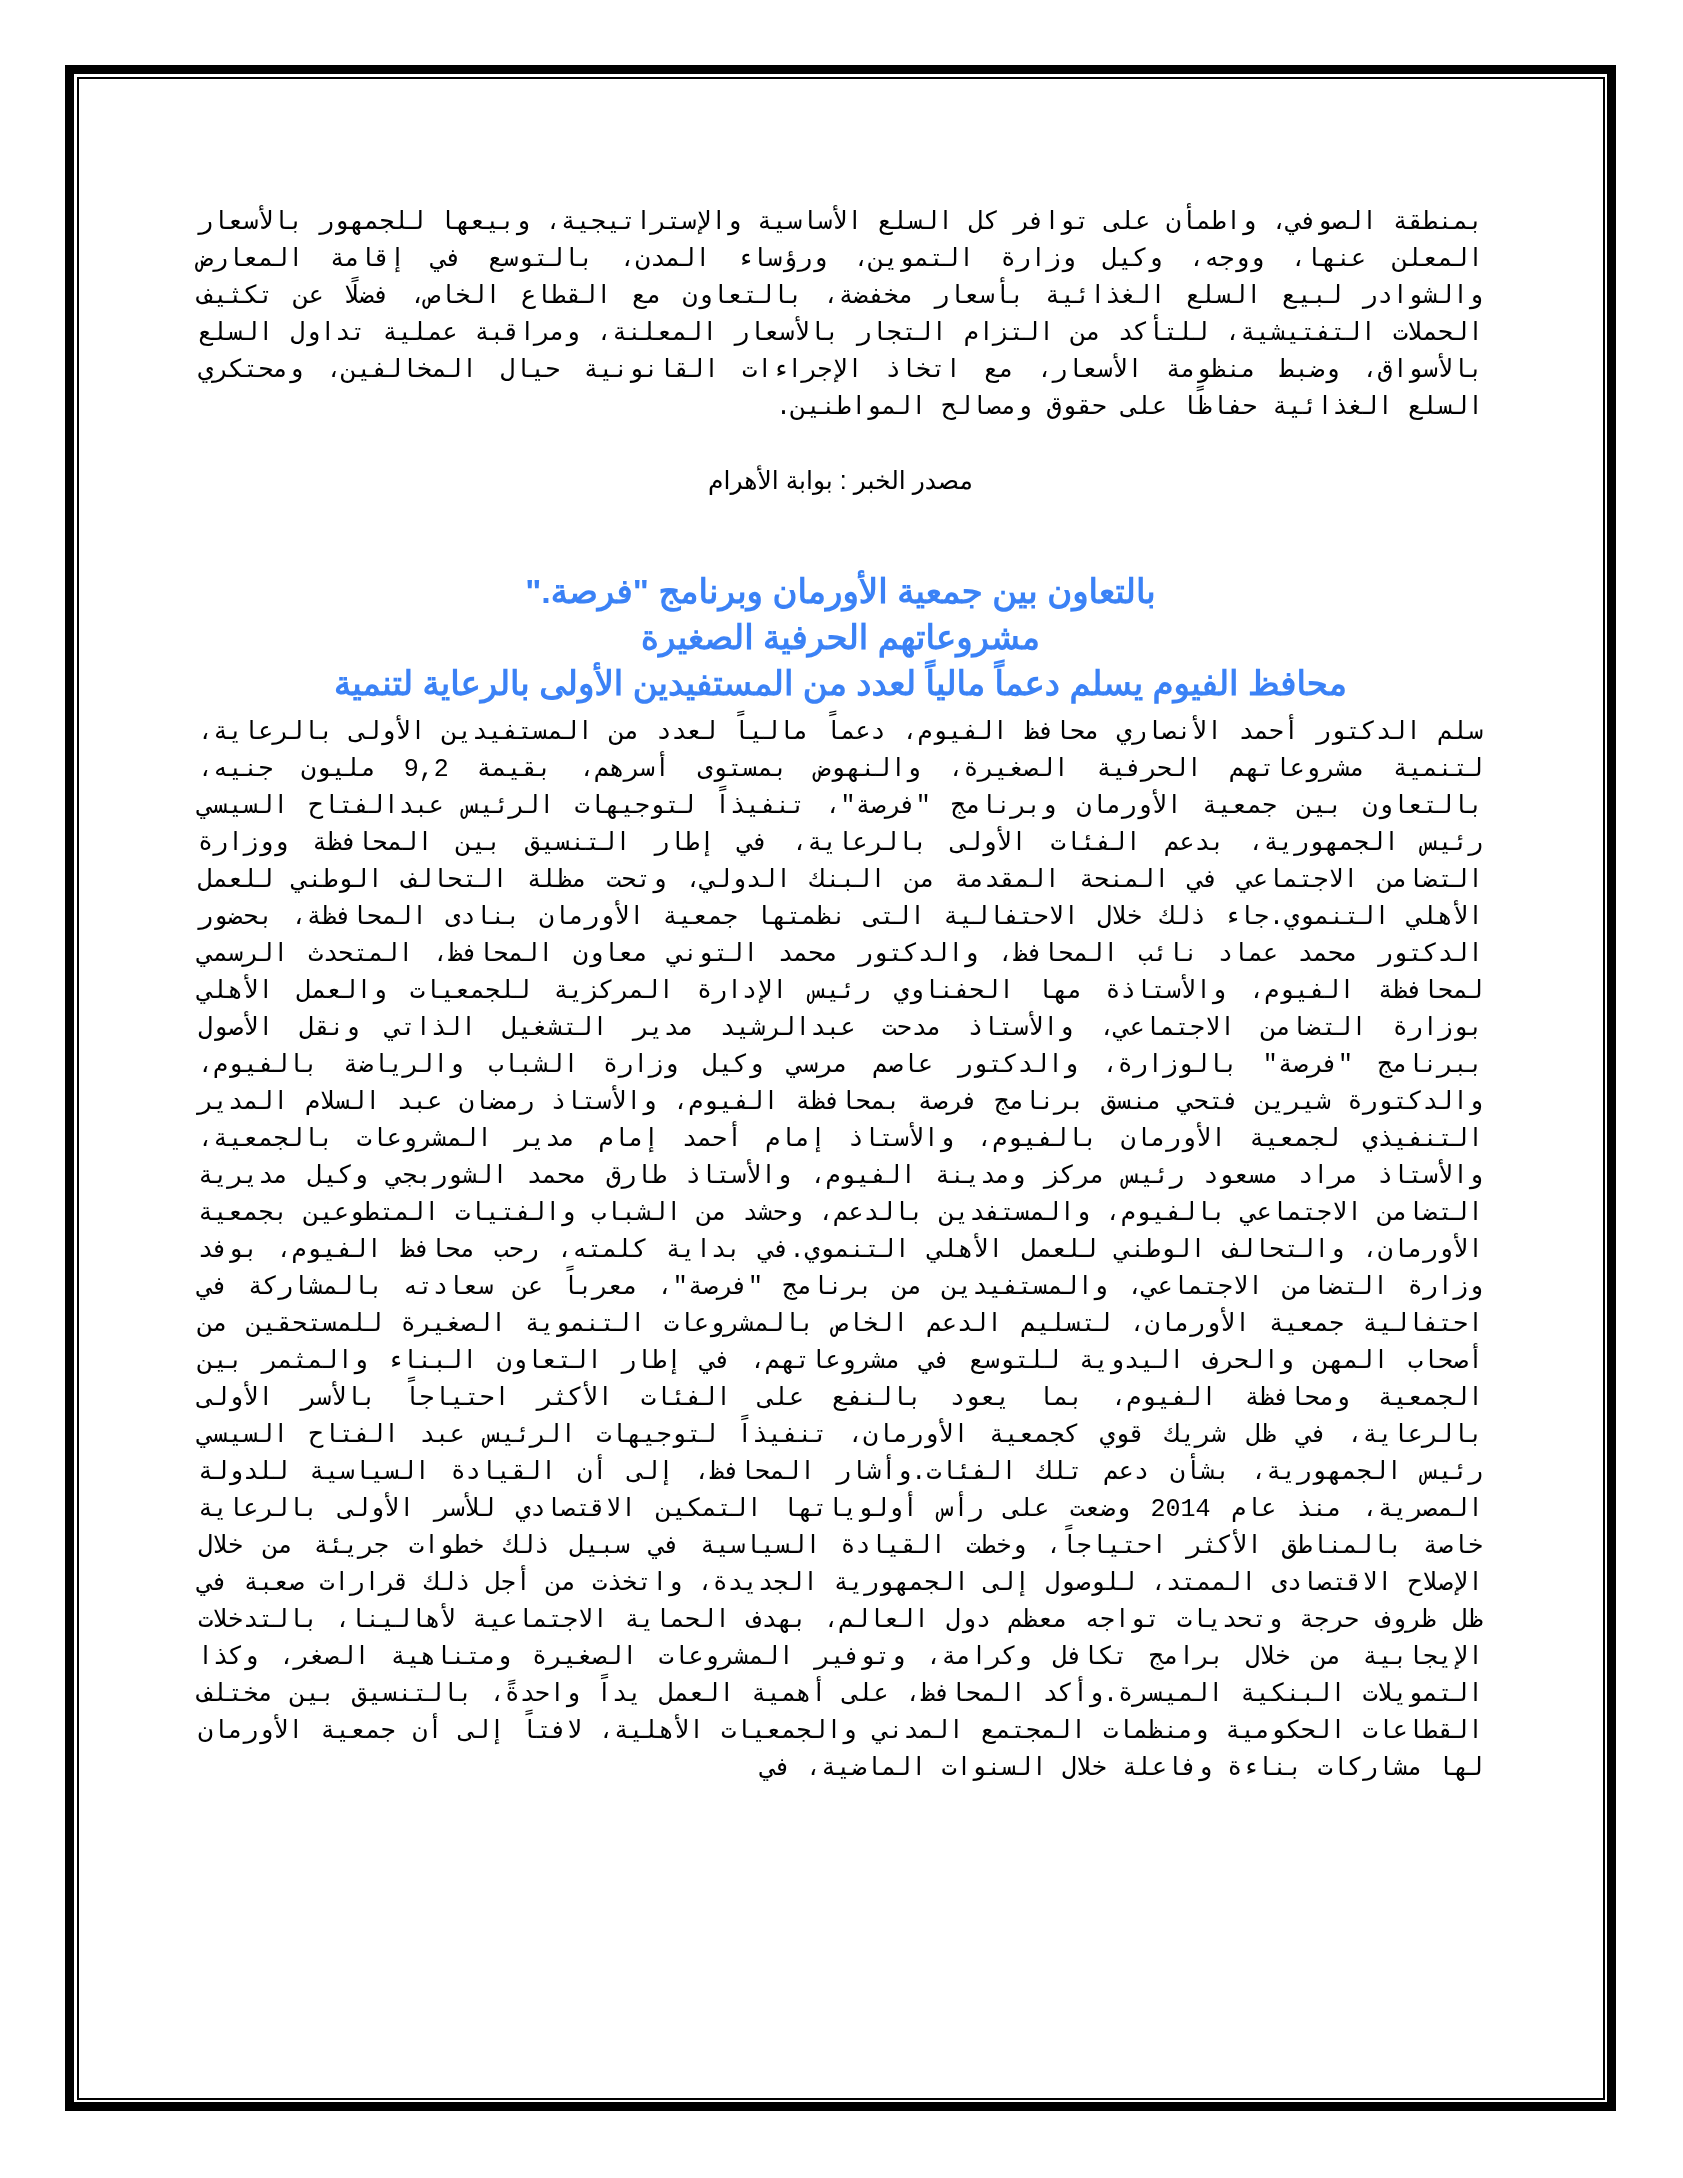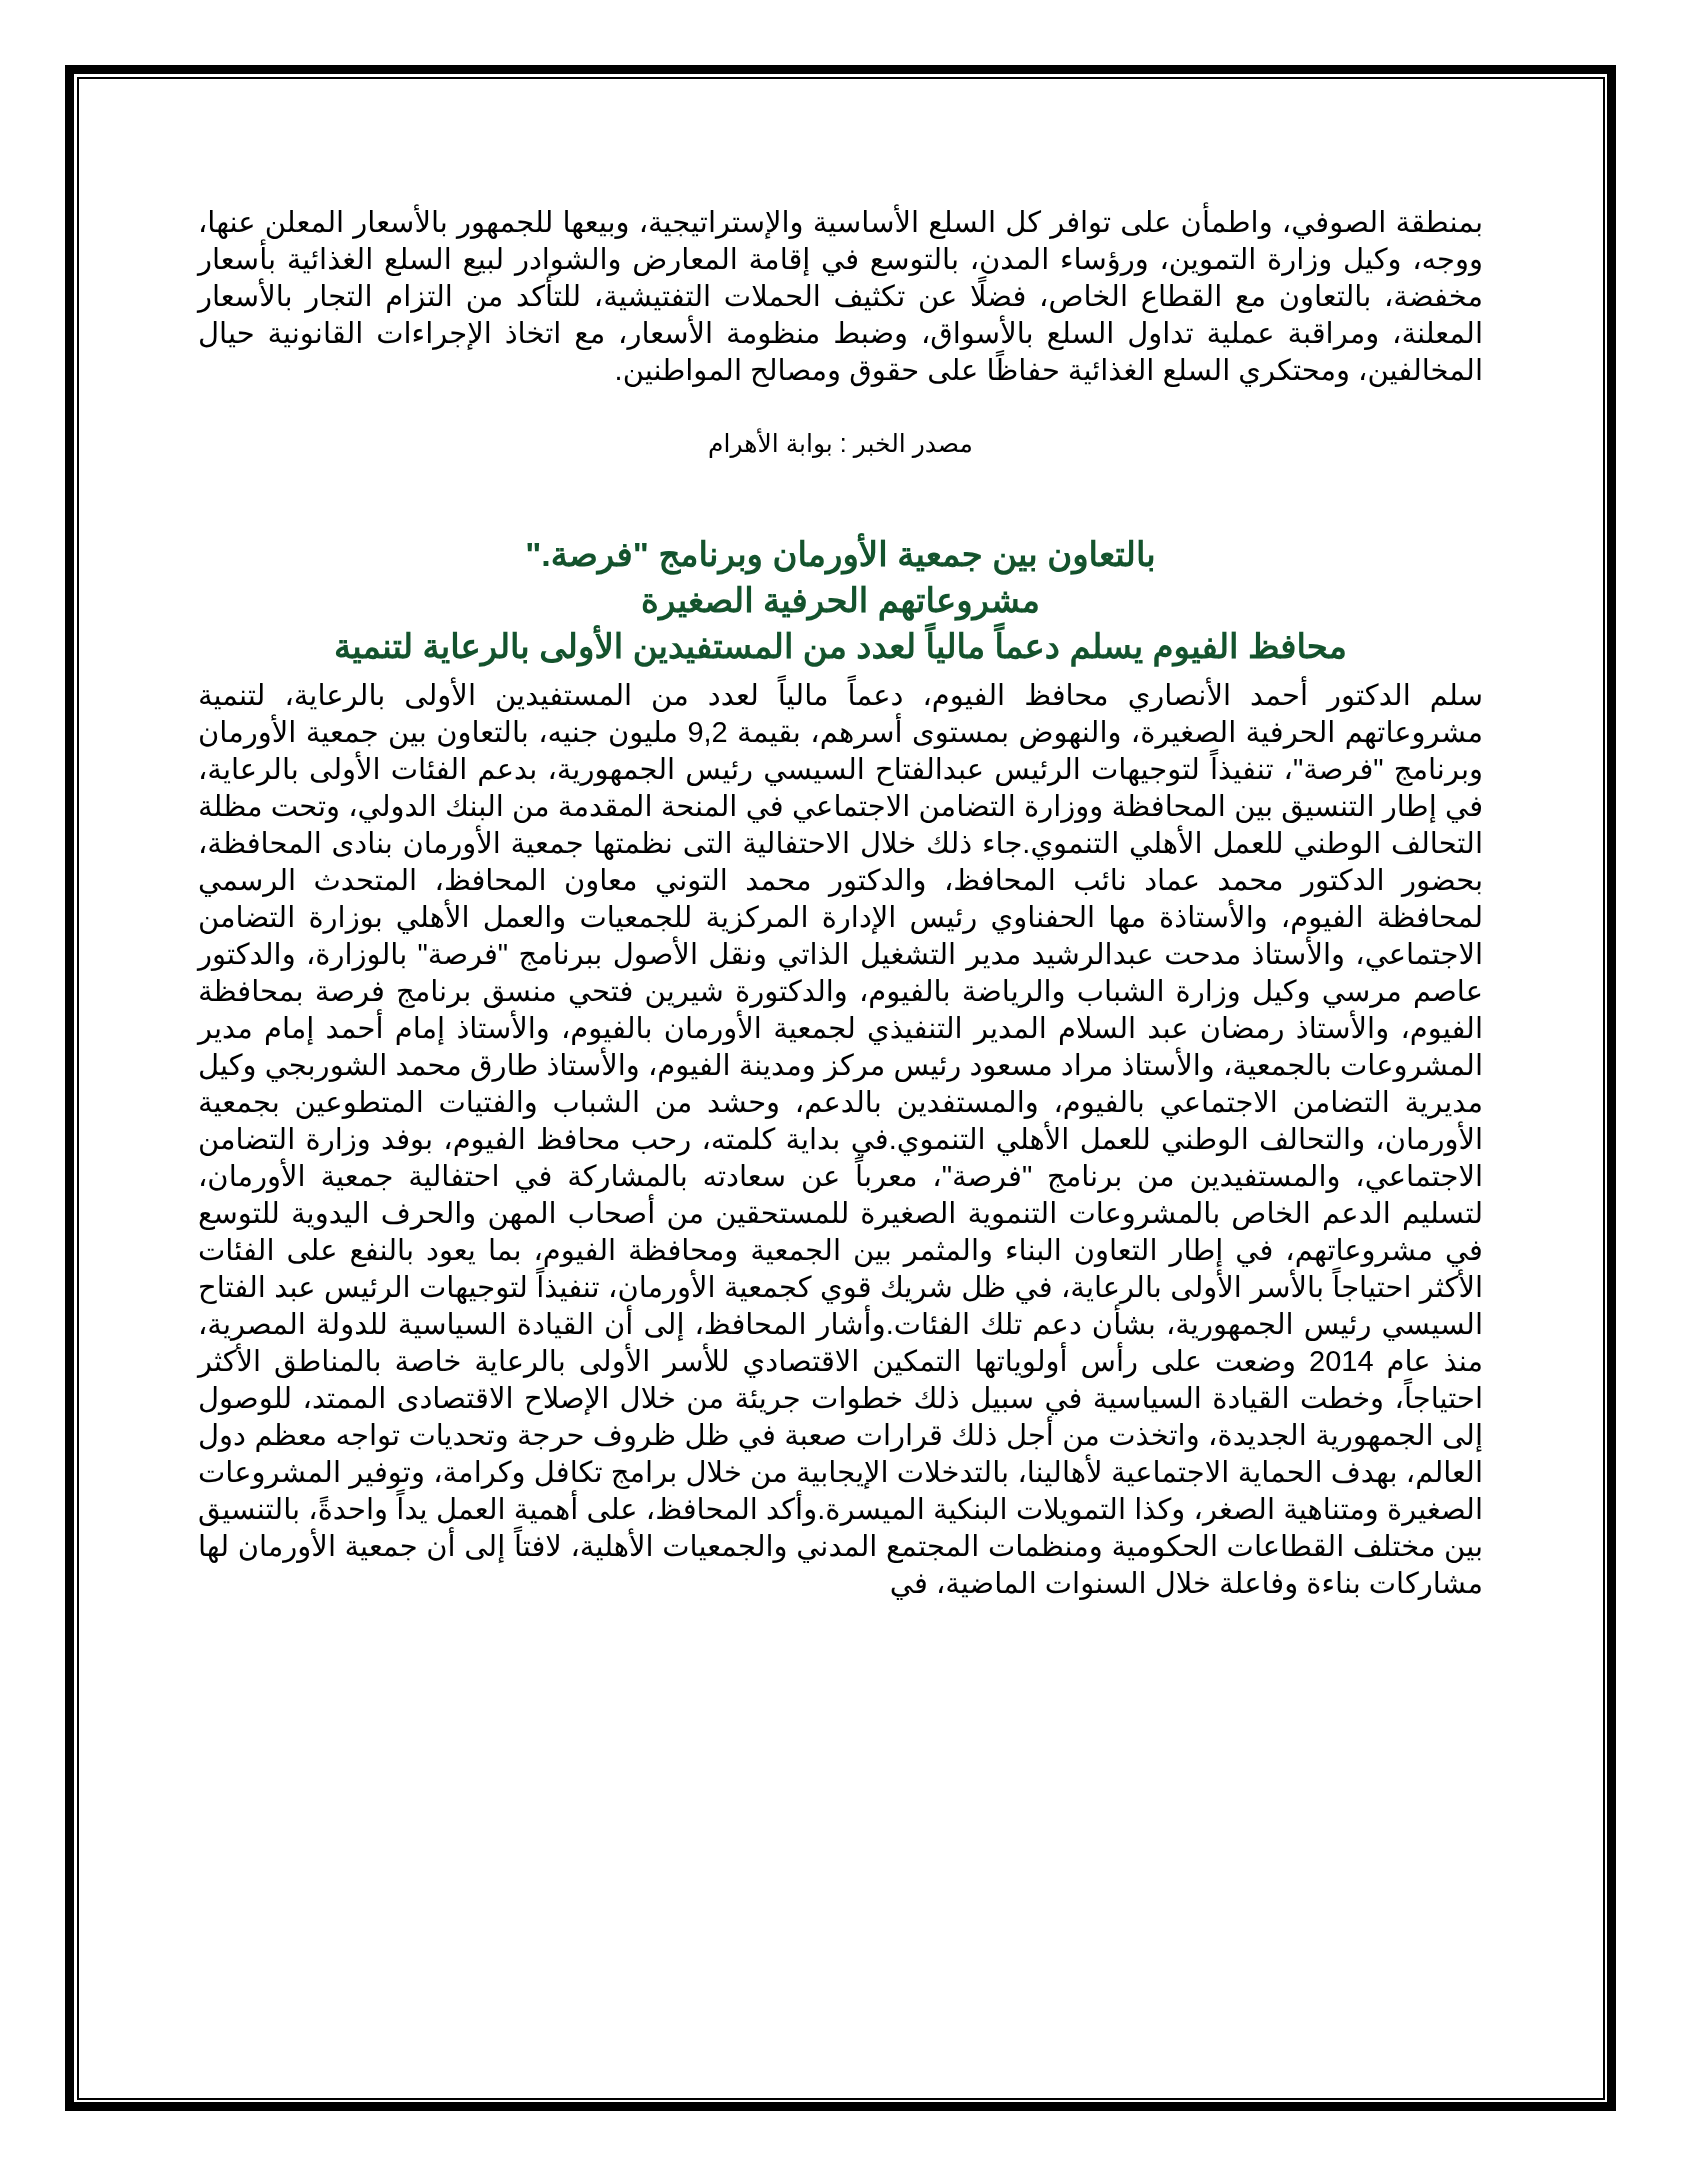--- a/index.html
+++ b/index.html
@@ -35,22 +35,22 @@
     .content {
       position: absolute;
       left: 198px;
       top: 204px;
       width: 1285px;
       direction: rtl;
       text-align: justify;
       color: #000000;
     }
     .para {
-      font-family: Liberation Sans, sans-serif;
-      font-size: 29px;
+      font-family: Liberation Mono, monospace;
+      font-size: 25px;
       line-height: 37px;
       margin: 0;
       text-align: justify;
       text-align-last: right;
       direction: rtl;
     }
     .meta-line {
       font-family: "Liberation Sans", sans-serif;
       font-size: 25px;
       line-height: 37px;
@@ -58,21 +58,21 @@
       text-align: center;
     }
     .meta-source { margin-top: 36px; }
     .meta-date { margin-top: 30px; }
     .meta-date .date-value {
       font-size: 29px;
     }
     .headline {
       margin-top: 69px;
       text-align: center;
-      color: #14532d;
+      color: #3b82f6;
       font-family: "Liberation Sans", sans-serif;
       font-weight: bold;
       font-size: 34px;
       line-height: 46px;
     }
     .headline div { margin: 0; }
     .article-body {
       margin-top: 8px;
     }
     .article-body .para {

